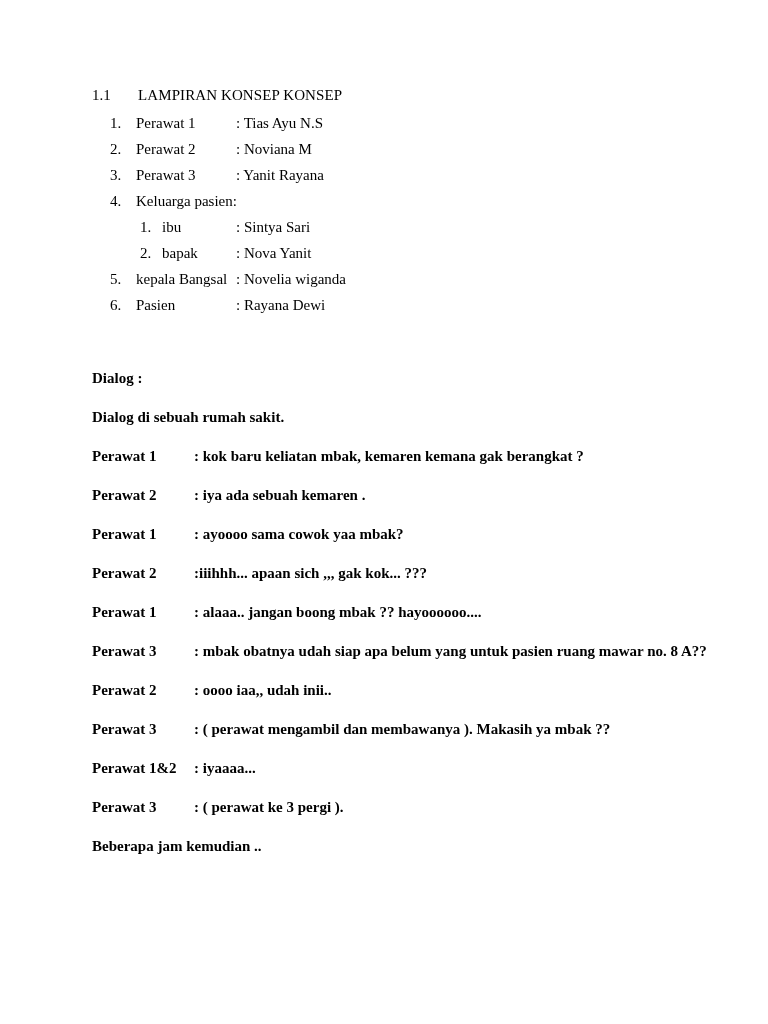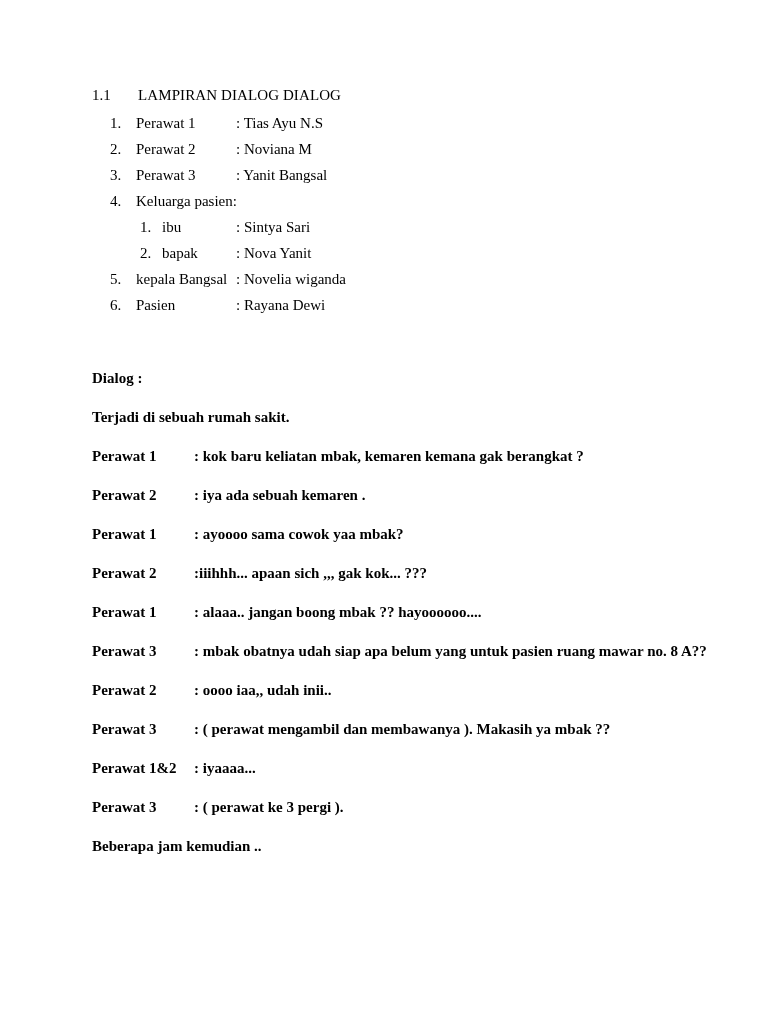--- a/index.html
+++ b/index.html
@@ -135,38 +135,38 @@
     margin-left: 8px;
   }
 </style>
 </head>
 <body>
 
 <div class="page">
 
   <div class="heading">
     <span class="heading-number">1.1</span>
-    <span class="heading-text">LAMPIRAN DIALOG DIALOG</span>
+    <span class="heading-text">LAMPIRAN KONSEP KONSEP</span>
   </div>
 
   <ol class="roster">
     <li class="roster-row">
       <span class="marker">1.</span>
       <span class="roster-label">Perawat 1</span>
       <span class="roster-value">: Tias Ayu N.S</span>
     </li>
     <li class="roster-row">
       <span class="marker">2.</span>
       <span class="roster-label">Perawat 2</span>
       <span class="roster-value">: Noviana M</span>
     </li>
     <li class="roster-row">
       <span class="marker">3.</span>
       <span class="roster-label">Perawat 3</span>
-      <span class="roster-value">: Yanit Bangsal</span>
+      <span class="roster-value">: Yanit Rayana</span>
     </li>
     <li class="roster-row">
       <span class="marker">4.</span>
       <span class="roster-label">Keluarga pasien:</span>
       <span class="roster-value"></span>
     </li>
   </ol>
 
   <ol class="subroster">
     <li class="subroster-row">
@@ -191,21 +191,21 @@
       <span class="marker">6.</span>
       <span class="roster-label">Pasien</span>
       <span class="roster-value">: Rayana Dewi</span>
     </li>
   </ol>
 
   <div class="dialog-block">
 
     <div class="plain-line">Dialog :</div>
 
-    <div class="plain-line">Terjadi di sebuah rumah sakit.</div>
+    <div class="plain-line">Dialog di sebuah rumah sakit.</div>
 
     <div class="dialog-line">
       <span class="speaker">Perawat 1</span>
       <span class="utterance">: kok baru keliatan mbak, kemaren kemana gak berangkat ?</span>
     </div>
     <div class="dialog-line">
       <span class="speaker">Perawat 2</span>
       <span class="utterance">: iya ada sebuah kemaren .</span>
     </div>
     <div class="dialog-line">

